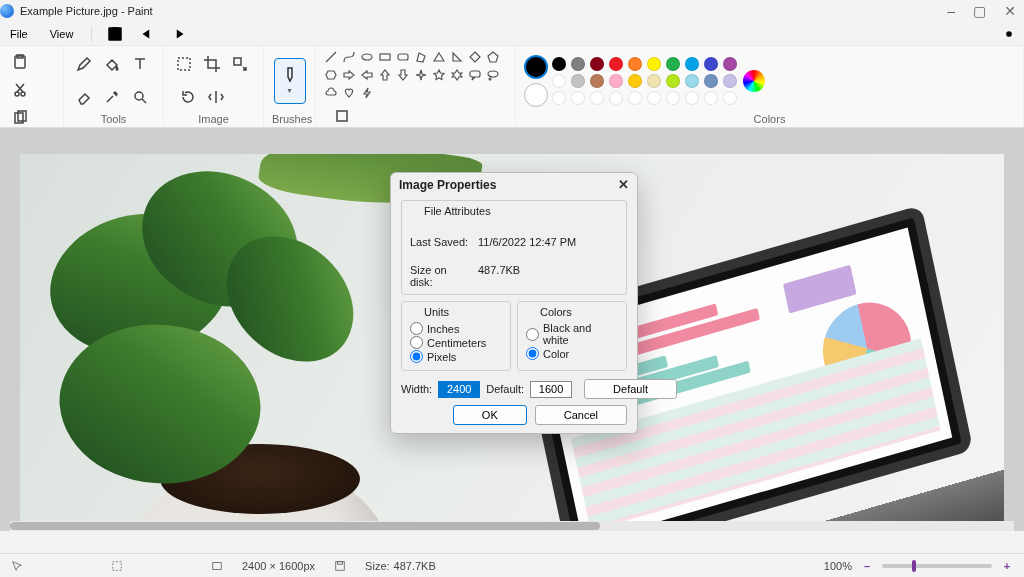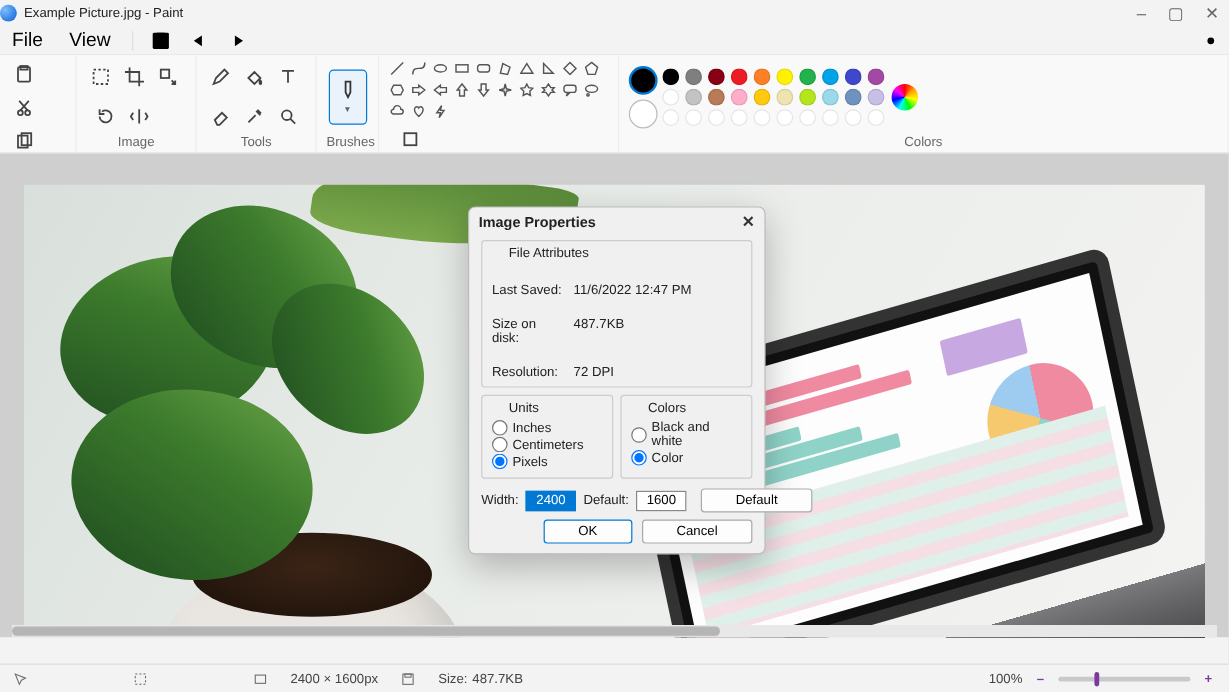--- a/index.html
+++ b/index.html
@@ -2,21 +2,21 @@
 <html><head>
 <meta charset="utf-8">
 <style>
 * { box-sizing: border-box; margin: 0; padding: 0; font-family: "Segoe UI", Arial, sans-serif; }
 body { width: 1024px; height: 577px; overflow: hidden; background: #f3f3f3; position: relative; }
 .titlebar { display: flex; align-items: center; height: 22px; background: #f3f3f3; padding: 0 0; font-size: 11px; color: #222; }
 .titlebar .ticon { width: 14px; height: 14px; background: radial-gradient(circle at 30% 30%, #7cc0ff, #0a5bd1); border-radius: 50%; margin-right: 6px; }
 .titlebar .wincontrols { margin-left: auto; display: flex; gap: 18px; color: #666; padding-right: 8px; }
 .titlebar .wincontrols span { cursor: pointer; font-size: 14px; }
 
-.menubar { display: flex; align-items: center; height: 24px; background: #f3f3f3; padding: 0 6px; font-size: 16px; gap: 14px; border-bottom: 1px solid #e8e8e8; }
+.menubar { display: flex; align-items: center; height: 24px; background: #f3f3f3; padding: 0 6px; font-size: 11px; gap: 14px; border-bottom: 1px solid #e8e8e8; }
 .menubar .mitem { padding: 2px 4px; cursor: pointer; }
 .menubar .picon { width: 18px; height: 18px; display: flex; align-items: center; justify-content: center; color: #555; cursor: pointer; }
 .menubar .gear { margin-left: auto; }
 
 .ribbon { display: flex; height: 82px; background: #f9f9f9; border-bottom: 1px solid #ddd; }
 .ribbon .group { display: flex; flex-direction: column; border-right: 1px solid #eee; padding: 4px 8px 2px; }
 .ribbon .gcontent { flex: 1; display: flex; align-items: center; gap: 4px; flex-wrap: wrap; }
 .ribbon .glabel { text-align: center; font-size: 11px; color: #666; padding-top: 2px; }
 .ricon { width: 24px; height: 24px; display: flex; align-items: center; justify-content: center; color: #444; cursor: pointer; border-radius: 4px; }
 .ricon svg { width: 16px; height: 16px; stroke: currentColor; fill: none; stroke-width: 1.5; }
@@ -149,20 +149,57 @@
           </svg>
         </div>
     </div>
     <div class="glabel">Clipboard</div>
   </div>
 
   <div class="group" style="width:100px">
     <div class="gcontent smallgrid3">
       <div class="ricon">
           <svg viewBox="0 0 16 16">
+            <path d="M2 14l2-5 7-7 3 3-7 7z"></path>
+          </svg>
+        </div>
+      <div class="ricon">
+          <svg viewBox="0 0 16 16">
+            <path d="M3 9l5-5 5 5-5 5zM13 11c1 1 1 3 0 3s-1-2 0-3z"></path>
+          </svg>
+        </div>
+      <div class="ricon">
+          <svg viewBox="0 0 16 16">
+            <path d="M3 3h10M8 3v10"></path>
+          </svg>
+        </div>
+      <div class="ricon">
+          <svg viewBox="0 0 16 16">
+            <path d="M3 11l6-6 4 4-6 6H5z"></path>
+          </svg>
+        </div>
+      <div class="ricon">
+          <svg viewBox="0 0 16 16">
+            <path d="M3 13l6-6m2-2l2 2M11 3l2 2-1 1-2-2z"></path>
+          </svg>
+        </div>
+      <div class="ricon">
+          <svg viewBox="0 0 16 16">
+            <circle cx="7" cy="7" r="4"></circle>
+            <path d="M10 10l4 4"></path>
+          </svg>
+        </div>
+    </div>
+    <div class="glabel">Tools</div>
+  </div>
+
+  <div class="group" style="width:100px">
+    <div class="gcontent smallgrid3">
+      <div class="ricon">
+          <svg viewBox="0 0 16 16">
             <rect x="2" y="2" width="12" height="12" stroke-dasharray="2 2"></rect>
           </svg>
         </div>
       <div class="ricon">
           <svg viewBox="0 0 16 16">
             <path d="M4 0v12h12M0 4h12v12"></path>
           </svg>
         </div>
       <div class="ricon">
           <svg viewBox="0 0 16 16">
@@ -176,57 +213,20 @@
             <path d="M3 8a5 5 0 1 0 2-4M3 2v4h4"></path>
           </svg>
         </div>
       <div class="ricon">
           <svg viewBox="0 0 16 16">
             <path d="M8 2v12M3 5l-2 3 2 3M13 5l2 3-2 3"></path>
           </svg>
         </div>
     </div>
     <div class="glabel">Image</div>
-  </div>
-
-  <div class="group" style="width:100px">
-    <div class="gcontent smallgrid3">
-      <div class="ricon">
-          <svg viewBox="0 0 16 16">
-            <path d="M2 14l2-5 7-7 3 3-7 7z"></path>
-          </svg>
-        </div>
-      <div class="ricon">
-          <svg viewBox="0 0 16 16">
-            <path d="M3 9l5-5 5 5-5 5zM13 11c1 1 1 3 0 3s-1-2 0-3z"></path>
-          </svg>
-        </div>
-      <div class="ricon">
-          <svg viewBox="0 0 16 16">
-            <path d="M3 3h10M8 3v10"></path>
-          </svg>
-        </div>
-      <div class="ricon">
-          <svg viewBox="0 0 16 16">
-            <path d="M3 11l6-6 4 4-6 6H5z"></path>
-          </svg>
-        </div>
-      <div class="ricon">
-          <svg viewBox="0 0 16 16">
-            <path d="M3 13l6-6m2-2l2 2M11 3l2 2-1 1-2-2z"></path>
-          </svg>
-        </div>
-      <div class="ricon">
-          <svg viewBox="0 0 16 16">
-            <circle cx="7" cy="7" r="4"></circle>
-            <path d="M10 10l4 4"></path>
-          </svg>
-        </div>
-    </div>
-    <div class="glabel">Tools</div>
   </div>
 
   <div class="group" style="width:52px">
     <div class="gcontent" style="justify-content:center">
       <div class="brush-btn">
         <svg viewBox="0 0 16 20">
             <path d="M6 2h4v9l-2 4-2-4z"></path>
           </svg>
         <span style="font-size:8px;color:#666">▾</span>
       </div>
@@ -462,24 +462,20 @@
     <div class="fieldset">
       <div class="ftitle">File Attributes</div>
       <div class="farow">
           <div class="fa-l">Last Saved:</div>
           <div>11/6/2022 12:47 PM</div>
         </div>
       <div class="farow">
           <div class="fa-l">Size on disk:</div>
           <div>487.7KB</div>
         </div>
-      <div class="farow">
-          <div class="fa-l">Resolution:</div>
-          <div>72 DPI</div>
-        </div>
     </div>
     <div class="two-col">
       <div class="fieldset">
         <div class="ftitle">Units</div>
         <div class="radio-row">
             <input type="radio" name="u" style="">
             <span>Inches</span>
           </div>
         <div class="radio-row">
             <input type="radio" name="u" style="">

